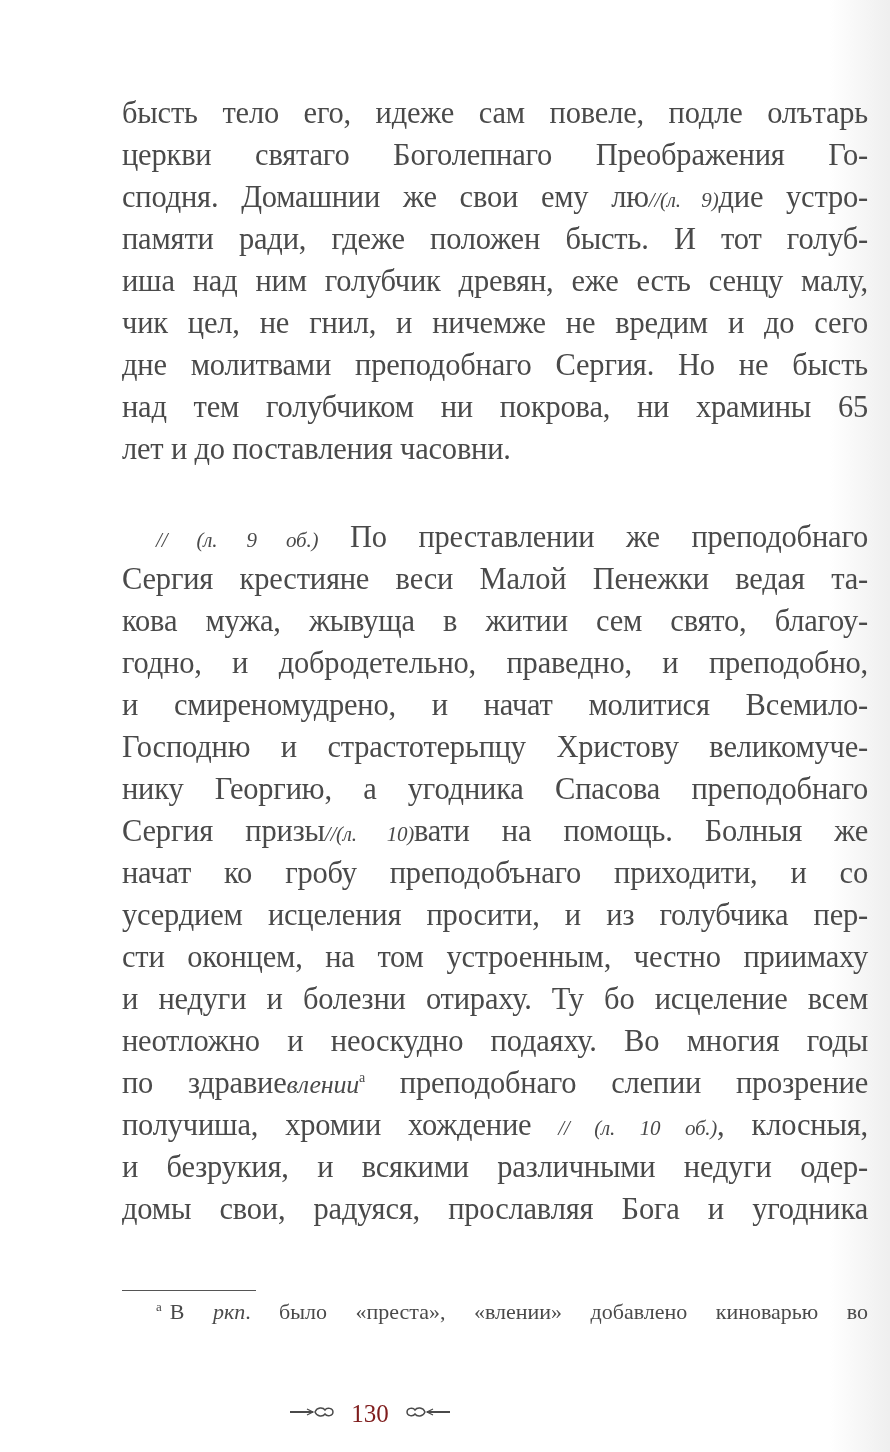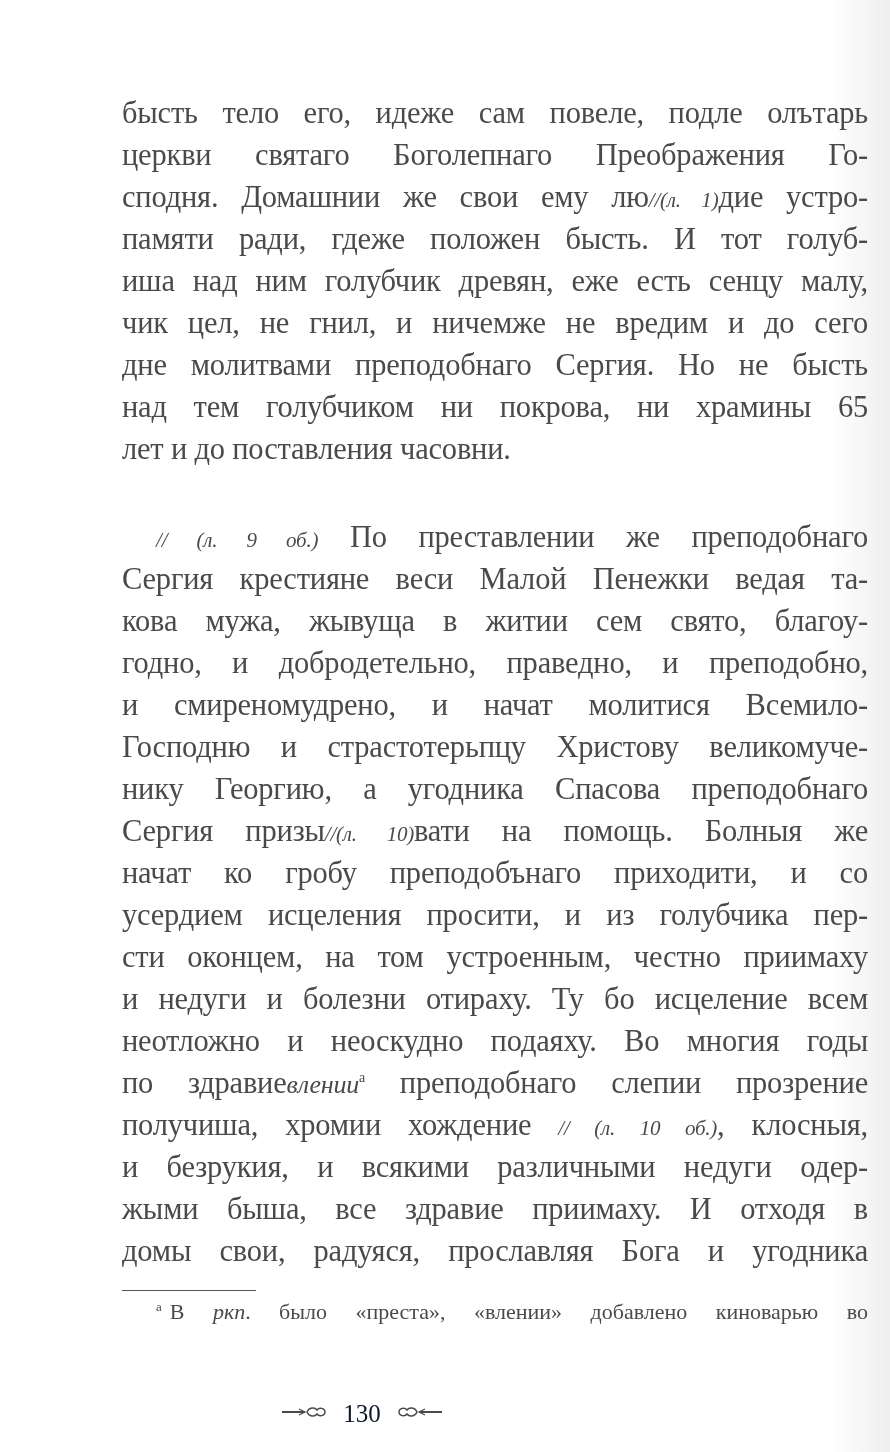--- a/index.html
+++ b/index.html
@@ -86,26 +86,26 @@
   .fn-line .fn-mark {
     font-size: 13px;
     vertical-align: super;
     line-height: 0;
     margin-right: 8px;
   }
   .fn-line .it { font-style: italic; }
   .page-number {
     position: absolute;
     top: 1392px;
-    left: 0;
+    left: 8px;
     width: 724px;
     text-align: center;
     font-size: 25px;
     line-height: 40px;
-    color: #0f172a;
+    color: #7f1d1d;
   }
   .page-number .orn {
     display: inline-block;
     vertical-align: middle;
     width: 46px;
     height: 14px;
     position: relative;
     top: -2px;
   }
   .page-number .num {
@@ -115,21 +115,21 @@
   }
 </style>
 </head>
 <body>
 
 <div class="gutter-shade"></div>
 
 <div class="page">
   <span class="line">бысть тело его, идеже сам повеле, подле олътарь</span>
   <span class="line">церкви святаго Боголепнаго Преображения Го-</span>
-  <span class="line" style="letter-spacing: -0.200319px;"><span>сподня. Домашнии же свои ему лю</span><span class="it">//(л. 1)</span><span>дие устро-</span></span>
+  <span class="line" style="letter-spacing: -0.200319px;"><span>сподня. Домашнии же свои ему лю</span><span class="it">//(л. 9)</span><span>дие устро-</span></span>
   <span class="line">памяти ради, гдеже положен бысть. И тот голуб-</span>
   <span class="line">иша над ним голубчик древян, еже есть сенцу малу,</span>
   <span class="line">чик цел, не гнил, и ничемже не вредим и до сего</span>
   <span class="line">дне молитвами преподобнаго Сергия. Но не бысть</span>
   <span class="line">над тем голубчиком ни покрова, ни храмины 65</span>
   <span class="line last">лет и до поставления часовни.</span>
   <span class="line indent"><span class="it">// (л. 9 об.)</span><span> По преставлении же преподобнаго</span></span>
   <span class="line">Сергия крестияне веси Малой Пенежки ведая та-</span>
   <span class="line">кова мужа, жывуща в житии сем свято, благоу-</span>
   <span class="line">годно, и добродетельно, праведно, и преподобно,</span>
@@ -138,21 +138,20 @@
   <span class="line">нику Георгию, а угодника Спасова преподобнаго</span>
   <span class="line"><span>Сергия призы</span><span class="it">//(л. 10)</span><span>вати на помощь. Болныя же</span></span>
   <span class="line">начат ко гробу преподобънаго приходити, и со</span>
   <span class="line">усердием исцеления просити, и из голубчика пер-</span>
   <span class="line">сти оконцем, на том устроенным, честно приимаху</span>
   <span class="line">и недуги и болезни отираху. Ту бо исцеление всем</span>
   <span class="line">неотложно и неоскудно подаяху. Во многия годы</span>
   <span class="line"><span>по здравие</span><span class="word-it">влении</span><span class="sup">а</span><span> преподобнаго слепии прозрение</span></span>
   <span class="line" style="word-spacing: 0.00223214px;"><span>получиша, хромии хождение </span><span class="it">// (л. 10 об.)</span><span>, клосныя,</span></span>
   <span class="line">и безрукия, и всякими различными недуги одер-</span>
-  <span class="line">жыми быша, все здравие приимаху. И отходя в</span>
   <span class="line">домы свои, радуяся, прославляя Бога и угодника</span>
 </div>
 
 <div class="footnote-rule"></div>
 
 <div class="footnotes">
   <span class="fn-line indent" style="word-spacing: 0.00223214px;"><span class="fn-mark">а</span><span>В </span><span class="it">ркп</span><span>. было «преста», «влении» добавлено киноварью во</span></span>
 </div>
 
 <div class="page-number">

